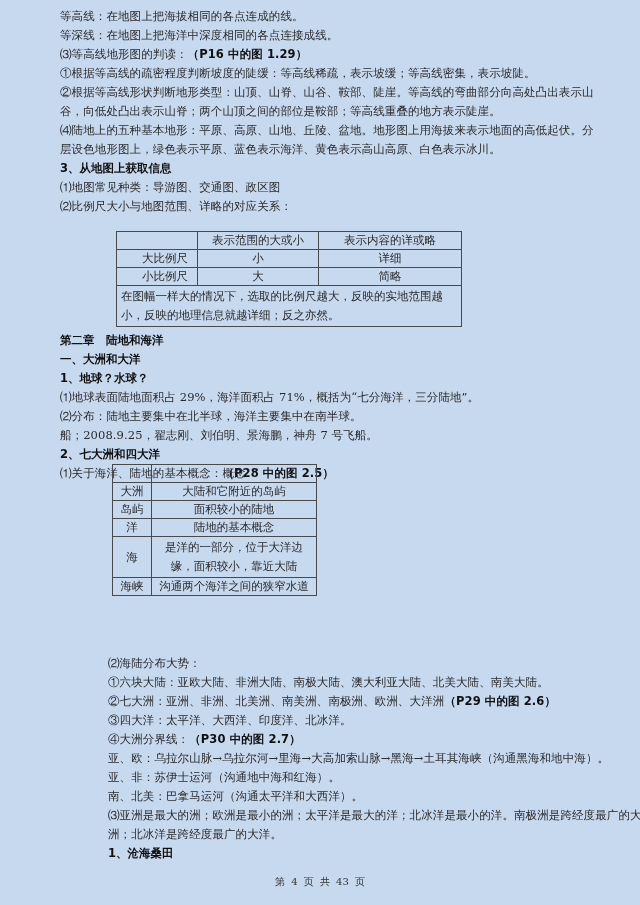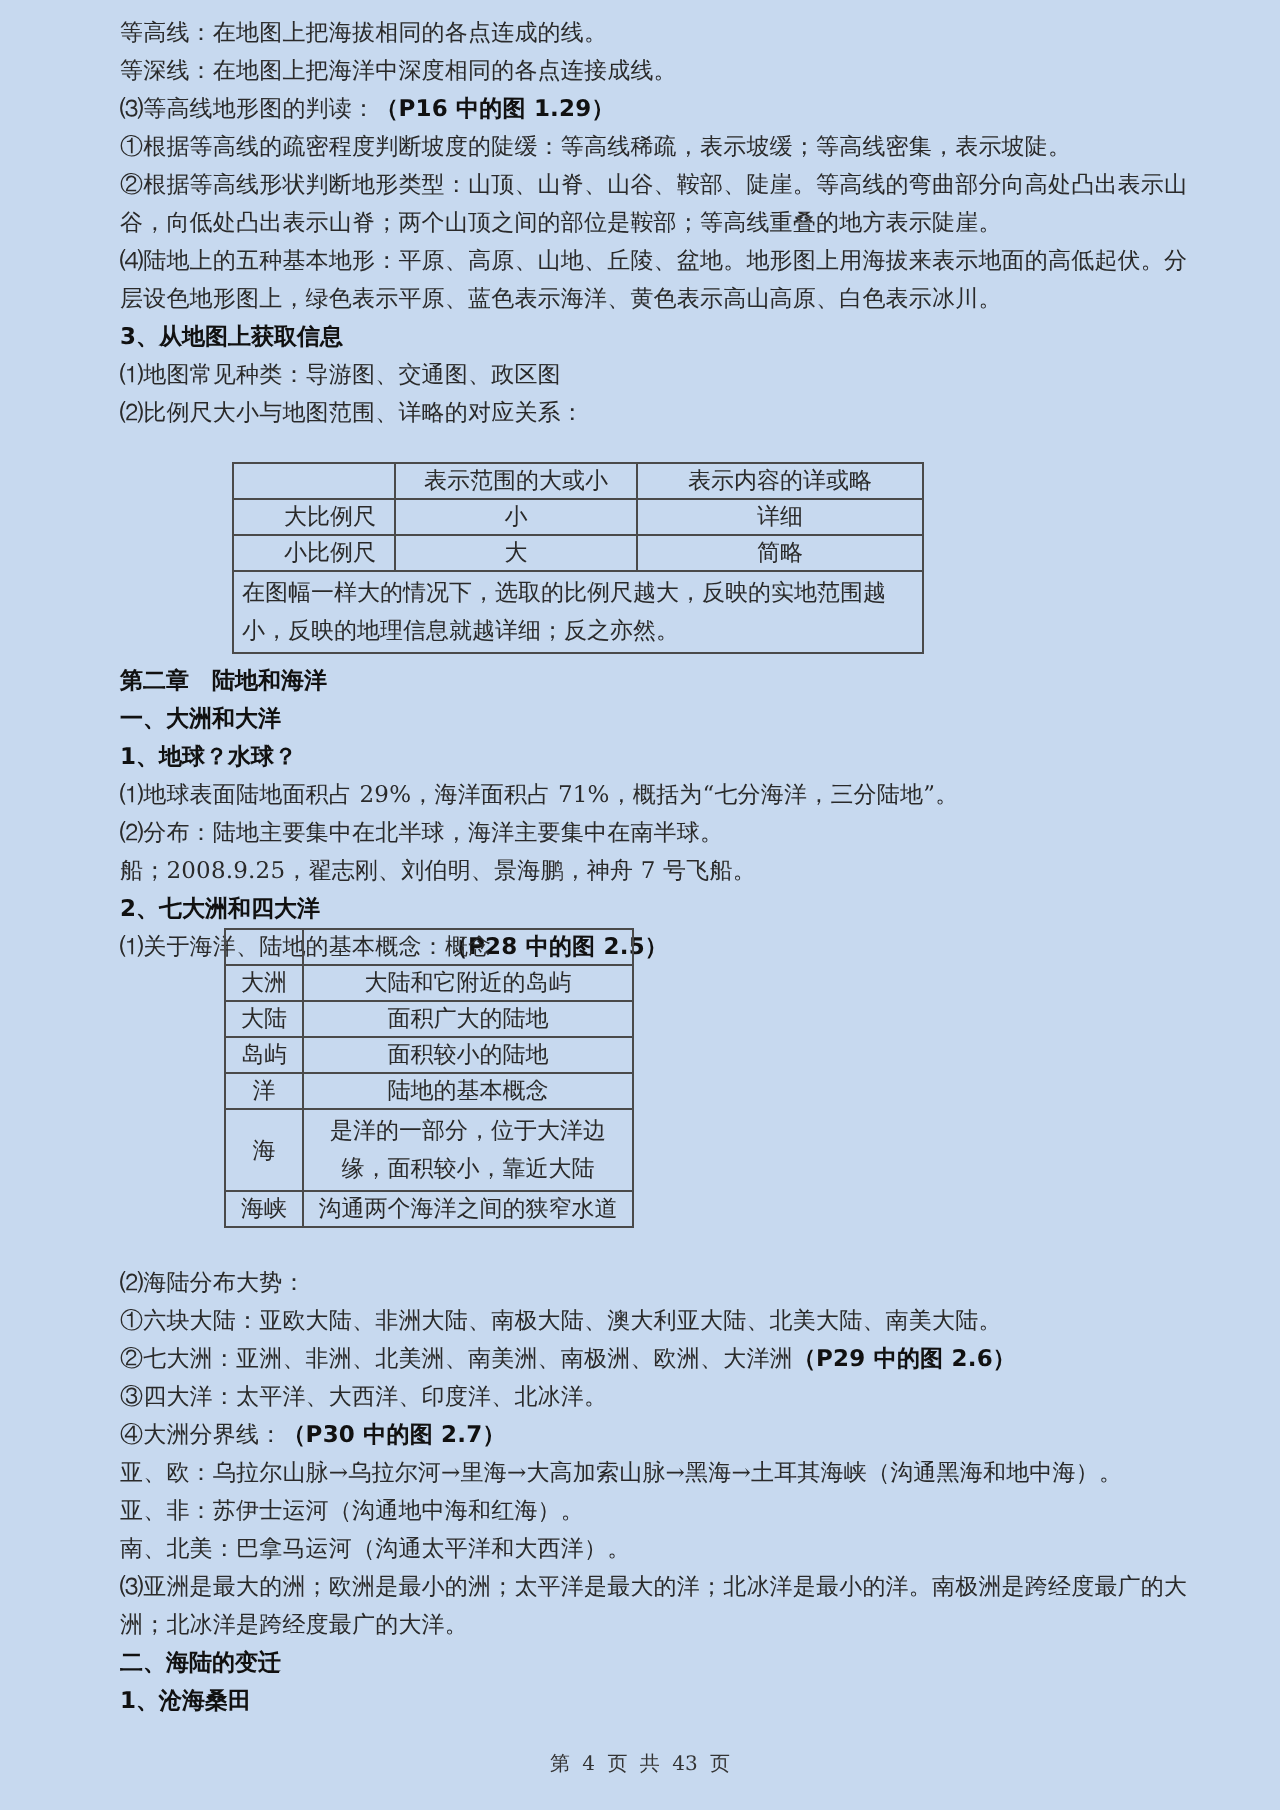--- a/index.html
+++ b/index.html
@@ -86,54 +86,49 @@
   <tbody>
       <tr>
     <td class="c0"></td>
     <td class="c1">概念</td>
   </tr>
   <tr>
     <td class="c0">大洲</td>
     <td class="c1">大陆和它附近的岛屿</td>
   </tr>
   <tr>
-    <td class="c0">大陆</td>
-    <td class="c1">面积广大的陆地</td>
-  </tr>
-  <tr>
     <td class="c0">岛屿</td>
     <td class="c1">面积较小的陆地</td>
   </tr>
   <tr>
     <td class="c0">洋</td>
     <td class="c1">陆地的基本概念</td>
   </tr>
   <tr>
     <td class="c0">海</td>
     <td class="c1" style="line-height:19px;padding:1px 4px;">是洋的一部分，位于大洋边缘，面积较小，靠近大陆</td>
   </tr>
   <tr>
     <td class="c0">海峡</td>
     <td class="c1">沟通两个海洋之间的狭窄水道</td>
   </tr>
 </tbody>
   </table>
 
-<div class="page" style="top:632px;">
+<div class="page" style="top:654px;margin-left:48px;">
   <div class="line">⑵海陆分布大势：</div>
   <div class="line">①六块大陆：亚欧大陆、非洲大陆、南极大陆、澳大利亚大陆、北美大陆、南美大陆。</div>
   <div class="line">
     <span>②七大洲：亚洲、非洲、北美洲、南美洲、南极洲、欧洲、大洋洲</span><span class="b">（P29 中的图 2.6）</span>
   </div>
   <div class="line">③四大洋：太平洋、大西洋、印度洋、北冰洋。</div>
   <div class="line">
     <span>④大洲分界线：</span><span class="b">（P30 中的图 2.7）</span>
   </div>
   <div class="line">亚、欧：乌拉尔山脉→乌拉尔河→里海→大高加索山脉→黑海→土耳其海峡（沟通黑海和地中海）。</div>
   <div class="line">亚、非：苏伊士运河（沟通地中海和红海）。</div>
   <div class="line">南、北美：巴拿马运河（沟通太平洋和大西洋）。</div>
   <div class="line">⑶亚洲是最大的洲；欧洲是最小的洲；太平洋是最大的洋；北冰洋是最小的洋。南极洲是跨经度最广的大</div>
   <div class="line">洲；北冰洋是跨经度最广的大洋。</div>
-  <div class="h">二、海陆的变迁</div>
   <div class="h">1、沧海桑田</div>
 </div>
 
 <div class="footer">第 4 页 共 43 页</div>
 
 </body></html>

